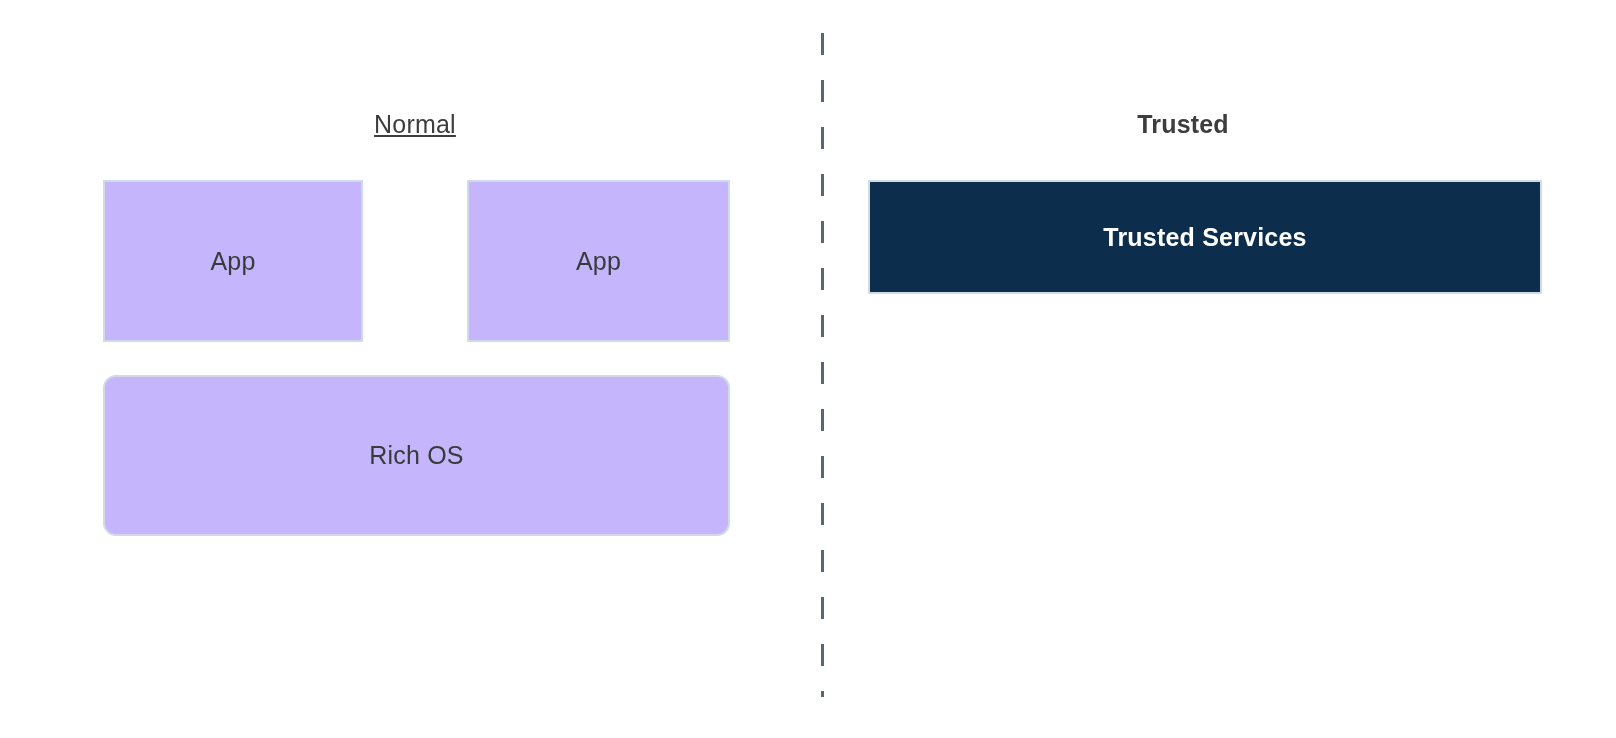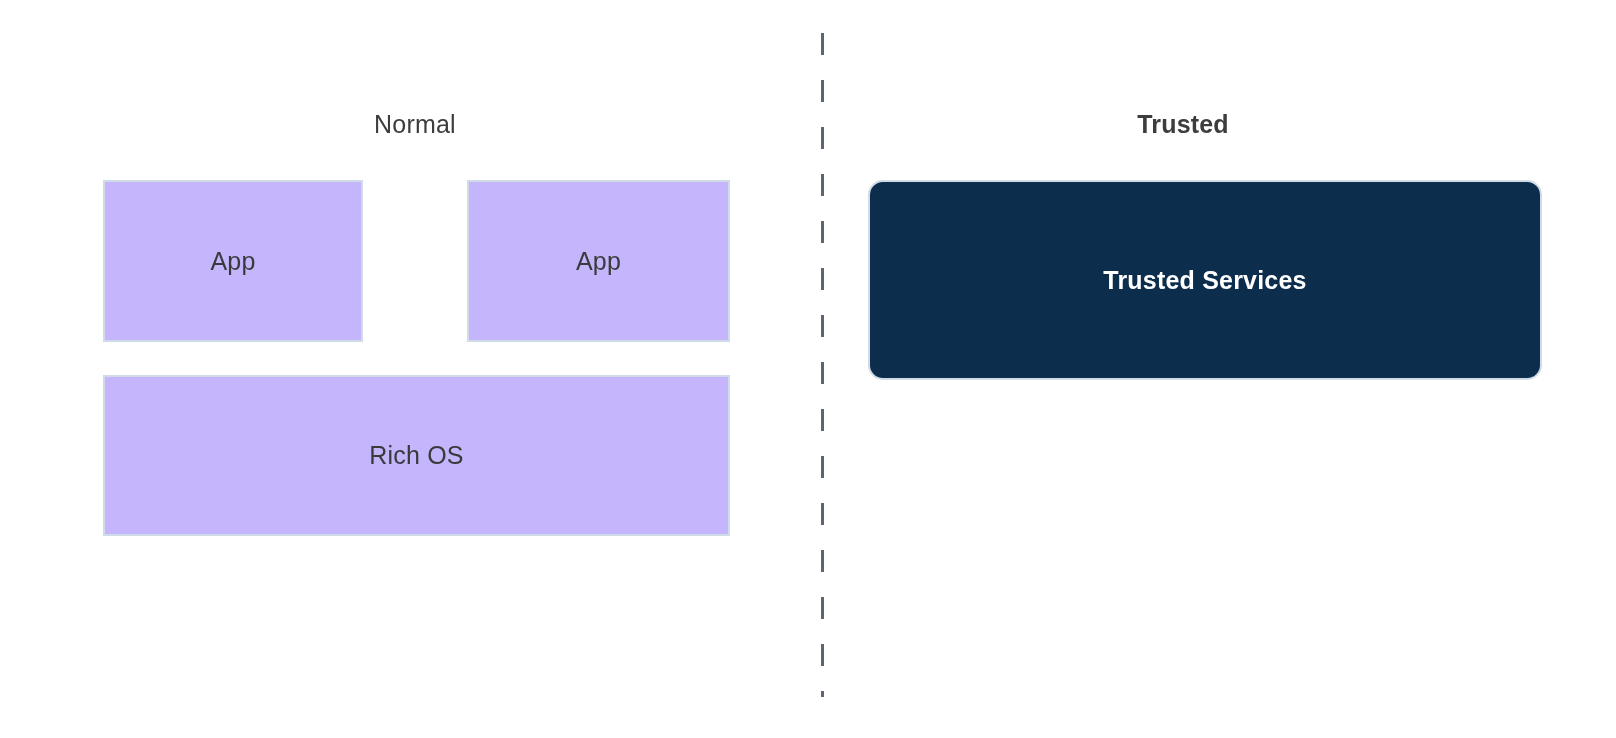--- a/index.html
+++ b/index.html
@@ -42,21 +42,21 @@
   .col-title {
     position: absolute;
     top: 110px;
     text-align: center;
     font-size: 25px;
     font-weight: 400;
     color: #3d3d3d;
     letter-spacing: 0.2px;
     white-space: nowrap;
   }
-  .col-title.normal  { left: 250px; width: 330px; }
+  .col-title.normal  { left: 250px; width: 330px; text-decoration: underline; }
   .col-title.trusted { left: 1018px; width: 330px; font-weight: bold; }
 
   
   .block {
     position: absolute;
     display: flex;
     align-items: center;
     justify-content: center;
     box-sizing: border-box;
     border: 2px solid #cfdbe6;
@@ -71,22 +71,22 @@
   }
   .block.dark {
     background: #0c2d4c;
     color: #ffffff;
     font-weight: 600;
   }
 
   
   .app-left      { left: 103px;  top: 180px; width: 260px; height: 162px; }
   .app-right     { left: 467px;  top: 180px; width: 263px; height: 162px; }
-  .rich-os       { left: 103px;  top: 375px; width: 627px; height: 161px; }
-  .trusted-svcs  { left: 868px;  top: 180px; width: 629px; height: 200px; border-radius: 15px; }
+  .rich-os       { left: 103px;  top: 375px; width: 627px; height: 161px; border-radius: 13px; }
+  .trusted-svcs  { left: 868px;  top: 180px; width: 629px; height: 114px; }
   .trusted-os    { left: 868px;  top: 375px; width: 629px; height: 161px; }
 
   
   .trusted-svcs, .trusted-os { width: 674px; }
 </style>
 </head>
 <body>
 
 <div id="canvas">
 

